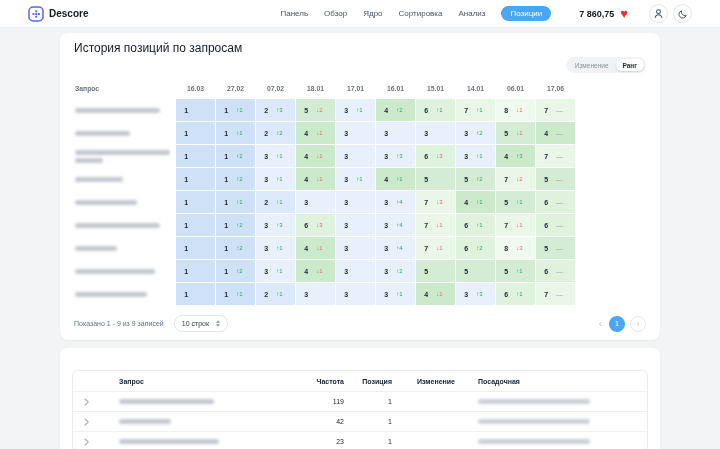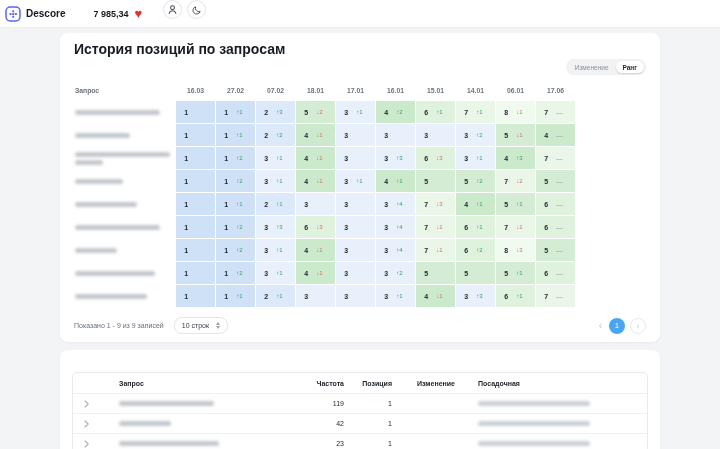--- a/index.html
+++ b/index.html
@@ -1,33 +1,33 @@
 <!DOCTYPE html>
 <html style="--accent: #4BA6F2; --green: #2FA860; --red: #E66A62; --heart: #E4302F;"><head>
 <meta charset="utf-8">
 <style>
   *{box-sizing:border-box;margin:0;padding:0}
   html,body{width:720px;height:449px;overflow:hidden}
   body{background:#F3F4F6;font-family:"Liberation Sans","DejaVu Sans",sans-serif;color:#1E252E}
   
-  .appbar{height:28px;background:#fff;border-bottom:1px solid #EBEDF0;display:flex;padding:0 5px}
+  .appbar{height:28px;background:#fff;border-bottom:1px solid #EBEDF0;display:flex;align-items:center;padding:0 28px}
   .brand{display:flex;align-items:center;gap:5px;font-size:10px;font-weight:bold;color:#14181F}
   .nav{display:flex;align-items:center;gap:16px;margin-left:auto;font-size:8px;color:#4C545E}
   .nav-item{cursor:pointer;white-space:nowrap}
   .nav-item.active{background:var(--accent);color:#fff;padding:3px 9px;border-radius:9px}
   .balance-wrap{display:flex;align-items:center;gap:6px;margin-left:28px}
   .balance{font-size:9px;font-weight:bold;color:#14181F}
   .heart{font-size:13px;color:var(--heart);line-height:1;cursor:pointer}
   .circle-btns{display:flex;gap:5px;margin-left:21px}
   .cbtn{width:19px;height:19px;border-radius:50%;border:1px solid #E3E5E9;background:#fff;display:flex;align-items:center;justify-content:center;cursor:pointer}
   
   main{padding:5px 60px 0}
   .card{background:#fff;border-radius:8px;box-shadow:0 1px 2px rgba(16,24,40,.05)}
   .card1{padding:8px 14px 8px;margin-bottom:8px}
-  .card-title{font-size:14px;font-weight:bold;color:#171C24}
+  .card-title{font-size:12px;font-weight:normal;color:#171C24}
   .toggle-row{display:flex;justify-content:flex-end;margin-top:2px}
   .toggle{background:#F1F2F4;border-radius:9px;padding:2px;display:flex;font-size:6.5px;align-items:center}
   .toggle-opt{padding:2.5px 7px;color:#8A919C;border-radius:7px;cursor:pointer;white-space:nowrap}
   .toggle-opt.selected{background:#fff;color:#262D37;font-weight:bold;box-shadow:0 1px 2px rgba(0,0,0,.14)}
   
   .t1{margin-top:8px}
   .t1-grid{display:grid;grid-template-columns:101px repeat(10,39px);column-gap:1px}
   .t1-head{font-size:6.8px;font-weight:bold;color:#6B7480;height:15px;align-items:center}
   .t1-head .qh{padding-left:1px}
   .t1-head .dh{text-align:center}
@@ -75,22 +75,30 @@
           <rect x="4.5" y="7" width="2" height="2" rx="0.6"></rect>
           <rect x="7.2" y="7" width="2" height="2" rx="0.6"></rect>
           <rect x="9.9" y="7" width="2" height="2" rx="0.6"></rect>
           <rect x="7.2" y="4.3" width="2" height="2" rx="0.6"></rect>
           <rect x="7.2" y="9.7" width="2" height="2" rx="0.6"></rect>
         </g>
       </svg>
     </span>
     <span>Descore</span>
   </div>
+  <nav class="nav">
+      <div class="nav-item">Панель</div>
+      <div class="nav-item">Обзор</div>
+      <div class="nav-item">Ядро</div>
+      <div class="nav-item">Сортировка</div>
+      <div class="nav-item">Анализ</div>
+      <div class="nav-item active">Позиции</div>
+    </nav>
   <div class="balance-wrap">
-    <span class="balance">7 985,34</span>
+    <span class="balance">7 860,75</span>
     <span class="heart">♥</span>
   </div>
   <div class="circle-btns">
     <div class="cbtn">
       <span style="display:flex">
         <svg width="11" height="11" viewBox="0 0 12 12" fill="none" stroke="#434B55" stroke-width="1.1" stroke-linecap="round">
           <circle cx="6" cy="4" r="2.1"></circle>
             <path d="M2.3 10.3c.6-2 2-3 3.7-3s3.1 1 3.7 3"></path>
         </svg>
       </span>

